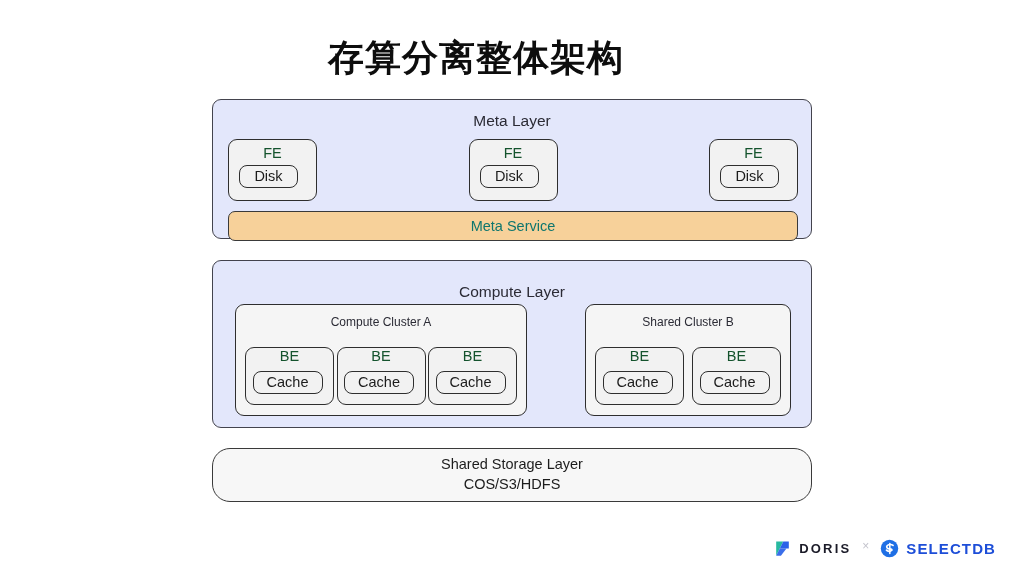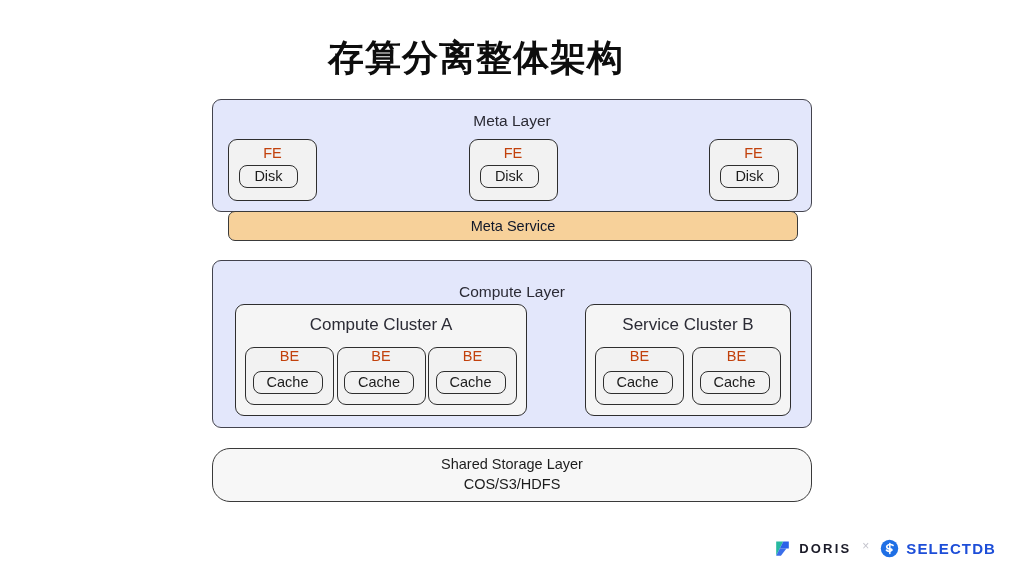--- a/index.html
+++ b/index.html
@@ -43,21 +43,21 @@
     font-size: 15.5px;
     color: #2b2b35;
     line-height: 1;
   }
 
   
   #meta-layer {
     left: 212px;
     top: 99px;
     width: 600px;
-    height: 113px;
+    height: 140px;
   }
   #meta-layer .panel-title {
     margin-top: 13px;
   }
   .fe-row {
     position: absolute;
     left: 15px;
     top: 39px;
     width: 570px;
     height: 62px;
@@ -75,21 +75,21 @@
     align-items: center;
     justify-content: flex-start;
   }
   .fe-box {
     width: 89px;
     height: 62px;
     padding-top: 6px;
   }
   .node-label {
     font-size: 14.5px;
-    color: #c2410c;
+    color: #14532d;
     line-height: 1;
   }
   .sub-pill {
     background: #f2f2f2;
     border: 1.6px solid #2e2e2e;
     border-radius: 8px;
     box-sizing: border-box;
     font-size: 14.5px;
     color: #1c1c1c;
     display: flex;
@@ -110,21 +110,21 @@
     width: 570px;
     height: 30px;
     background: #f7d19a;
     border: 1.6px solid #3a3a3a;
     border-radius: 7px;
     box-sizing: border-box;
     display: flex;
     align-items: center;
     justify-content: center;
     font-size: 14.5px;
-    color: #0f172a;
+    color: #0f766e;
   }
 
   
   #compute-layer {
     left: 212px;
     top: 260px;
     width: 600px;
     height: 168px;
   }
   #compute-layer .panel-title {
@@ -135,21 +135,21 @@
     top: 43px;
     background: #f5f5f5;
     border: 1.6px solid #2e2e2e;
     border-radius: 9px;
     box-sizing: border-box;
   }
   #cluster-a { left: 22px;  width: 292px; height: 112px; }
   #cluster-b { left: 372px; width: 206px; height: 112px; }
   .cluster-title {
     text-align: center;
-    font-size: 17px;
+    font-size: 12px;
     color: #2b2b35;
     margin-top: 11px;
     line-height: 1;
   }
   .be-row {
     position: absolute;
     left: 9px;
     right: 9px;
     top: 42px;
     display: flex;
@@ -262,21 +262,21 @@
         <span class="sub-pill cache-pill">Cache</span>
       </div>
       <div class="node-box be-box">
         <span class="node-label">BE</span>
         <span class="sub-pill cache-pill">Cache</span>
       </div>
     </div>
   </div>
 
   <div class="cluster" id="cluster-b">
-    <div class="cluster-title">Service Cluster B</div>
+    <div class="cluster-title">Shared Cluster B</div>
     <div class="be-row">
       <div class="node-box be-box">
         <span class="node-label">BE</span>
         <span class="sub-pill cache-pill">Cache</span>
       </div>
       <div class="node-box be-box">
         <span class="node-label">BE</span>
         <span class="sub-pill cache-pill">Cache</span>
       </div>
     </div>

